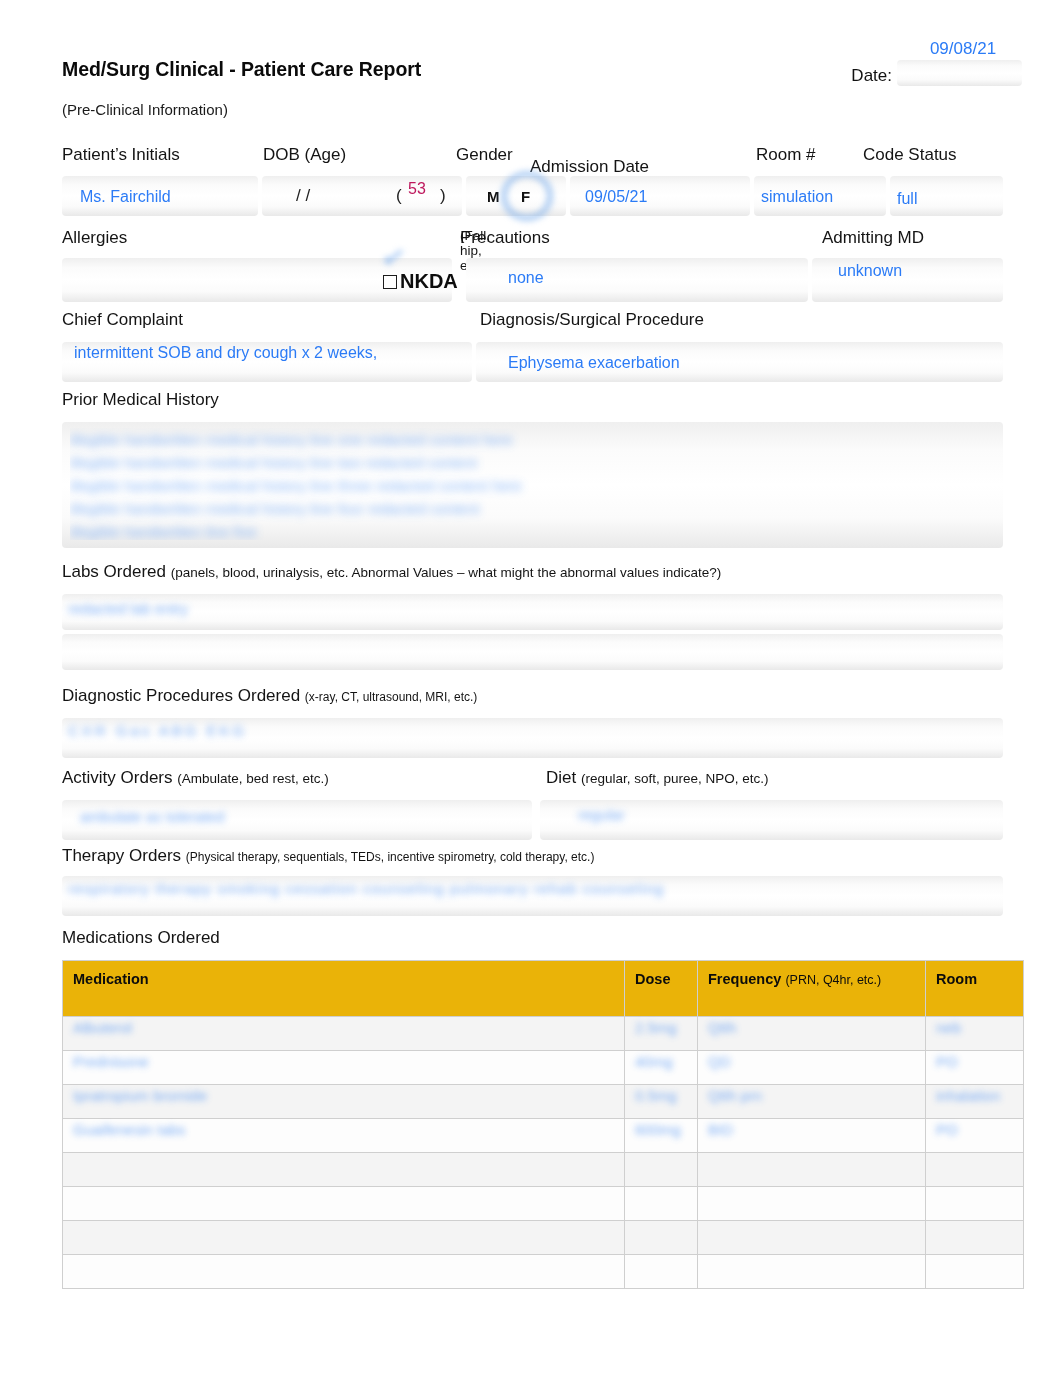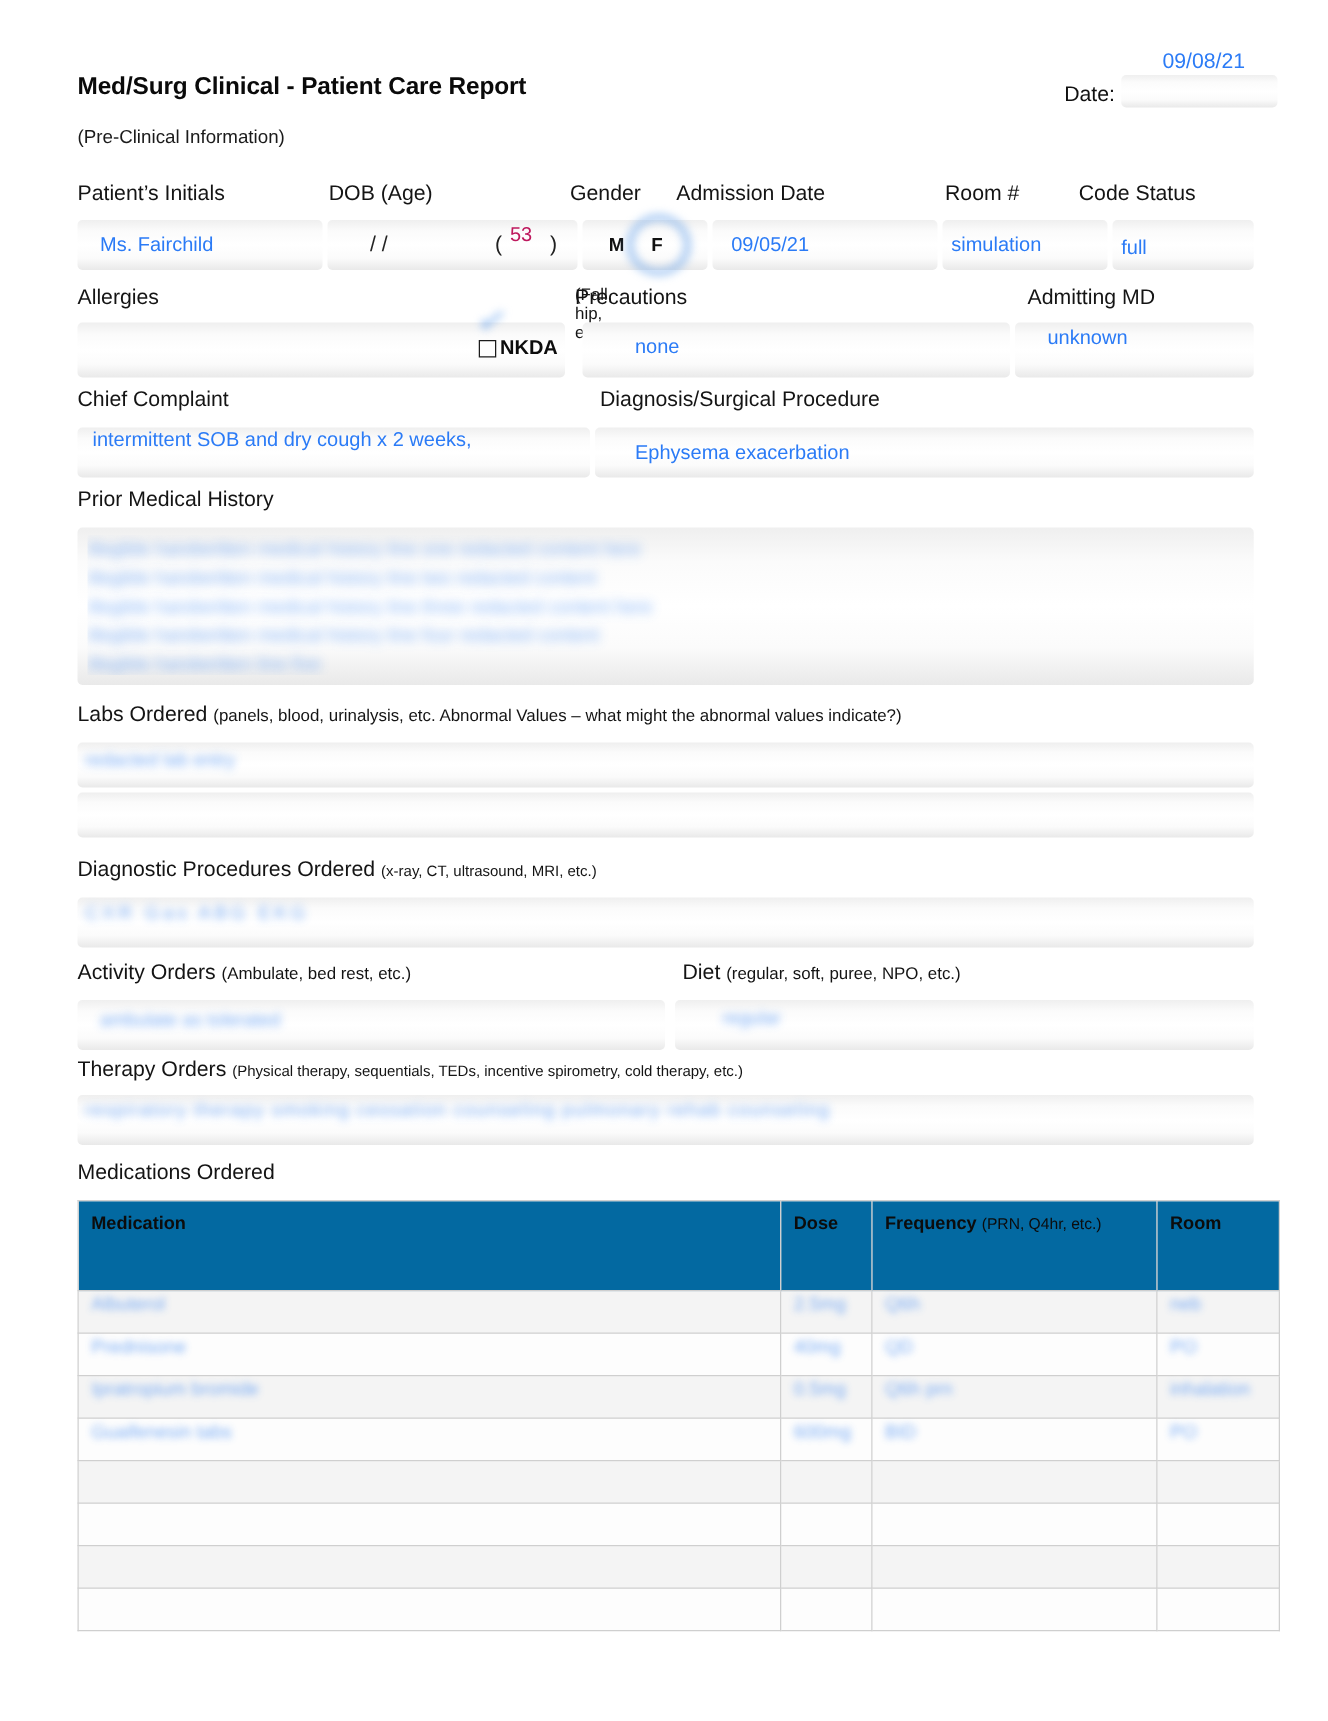--- a/index.html
+++ b/index.html
@@ -69,21 +69,21 @@
     border:6px solid rgba(110,165,235,.55);
     filter:blur(3.4px);
   }
 
   
   .r2-labels span { position:absolute; font-size:17px; color:#141414; }
   .r2-boxes .fieldbox { position:absolute; height:44px; }
 
   .nkda-wrap { position:absolute; left:383px; top:270px; display:flex; align-items:center; }
   .nkda-chk { width:14px; height:14px; border:1.6px solid #1c1c1c; background:#fff; }
-  .nkda-txt { font-size:16px; font-weight:bold; color:#0d0d0d; margin-left:3px; }
+  .nkda-txt { font-size:20px; font-weight:bold; color:#0d0d0d; margin-left:3px; }
   .nkda-mark {
     position:absolute; left:381px; top:243px;
     width:26px; height:32px;
     color:#7db0f0; font-size:30px; line-height:30px;
     filter:blur(3.2px);
     transform:rotate(12deg);
   }
 
   
   .cc-labels span { position:absolute; font-size:17px; color:#141414; }
@@ -93,22 +93,22 @@
   .sec-label { position:absolute; font-size:17px; color:#141414; }
 
   
   .medtable { position:absolute; left:62px; top:960px; width:941px; border-collapse:collapse; table-layout:fixed; }
   .medtable th, .medtable td {
     border:1px solid #cfcfcf;
     padding:0;
     vertical-align:top;
   }
   .medtable thead th {
-    background:#0369a1;
-    height:72px;
+    background:#eab308;
+    height:56px;
     text-align:left;
     padding:10px 0 17px 10px;
     font-size:14.5px;
     font-weight:bold;
     color:#0c0c0c;
   }
   .medtable thead th .hint { font-size:12.5px; font-weight:normal; }
   .medtable tbody td { height:34px; background:#fdfdfd; padding:2px 0 0 10px; }
   .medtable tbody tr:nth-child(odd) td { background:#f4f4f4; }
   .col-med   { width:562px; }
@@ -133,21 +133,21 @@
     <span class="date-label">Date:</span>
     <span class="date-box fieldbox">
       <span class="date-val">09/08/21</span>
     </span>
   </div>
 
   <div class="r1-labels">
     <span style="left:62px;">Patient’s Initials</span>
     <span style="left:263px;">DOB (Age)</span>
     <span style="left:456px;text-align:right;">Gender</span>
-    <span style="left:541px;">Admission Date</span>
+    <span style="left:530px;margin-top:12px;">Admission Date</span>
     <span style="left:756px;">Room #</span>
     <span style="left:863px;">Code Status</span>
   </div>
 
   <div class="r1-boxes">
     <span class="fieldbox" style="left:62px;  width:196px;"></span>
     <span class="fieldbox" style="left:262px; width:200px;"></span>
     <span class="fieldbox" style="left:466px; width:100px;"></span>
     <span class="fieldbox" style="left:570px; width:180px;"></span>
     <span class="fieldbox" style="left:754px; width:132px;"></span>

